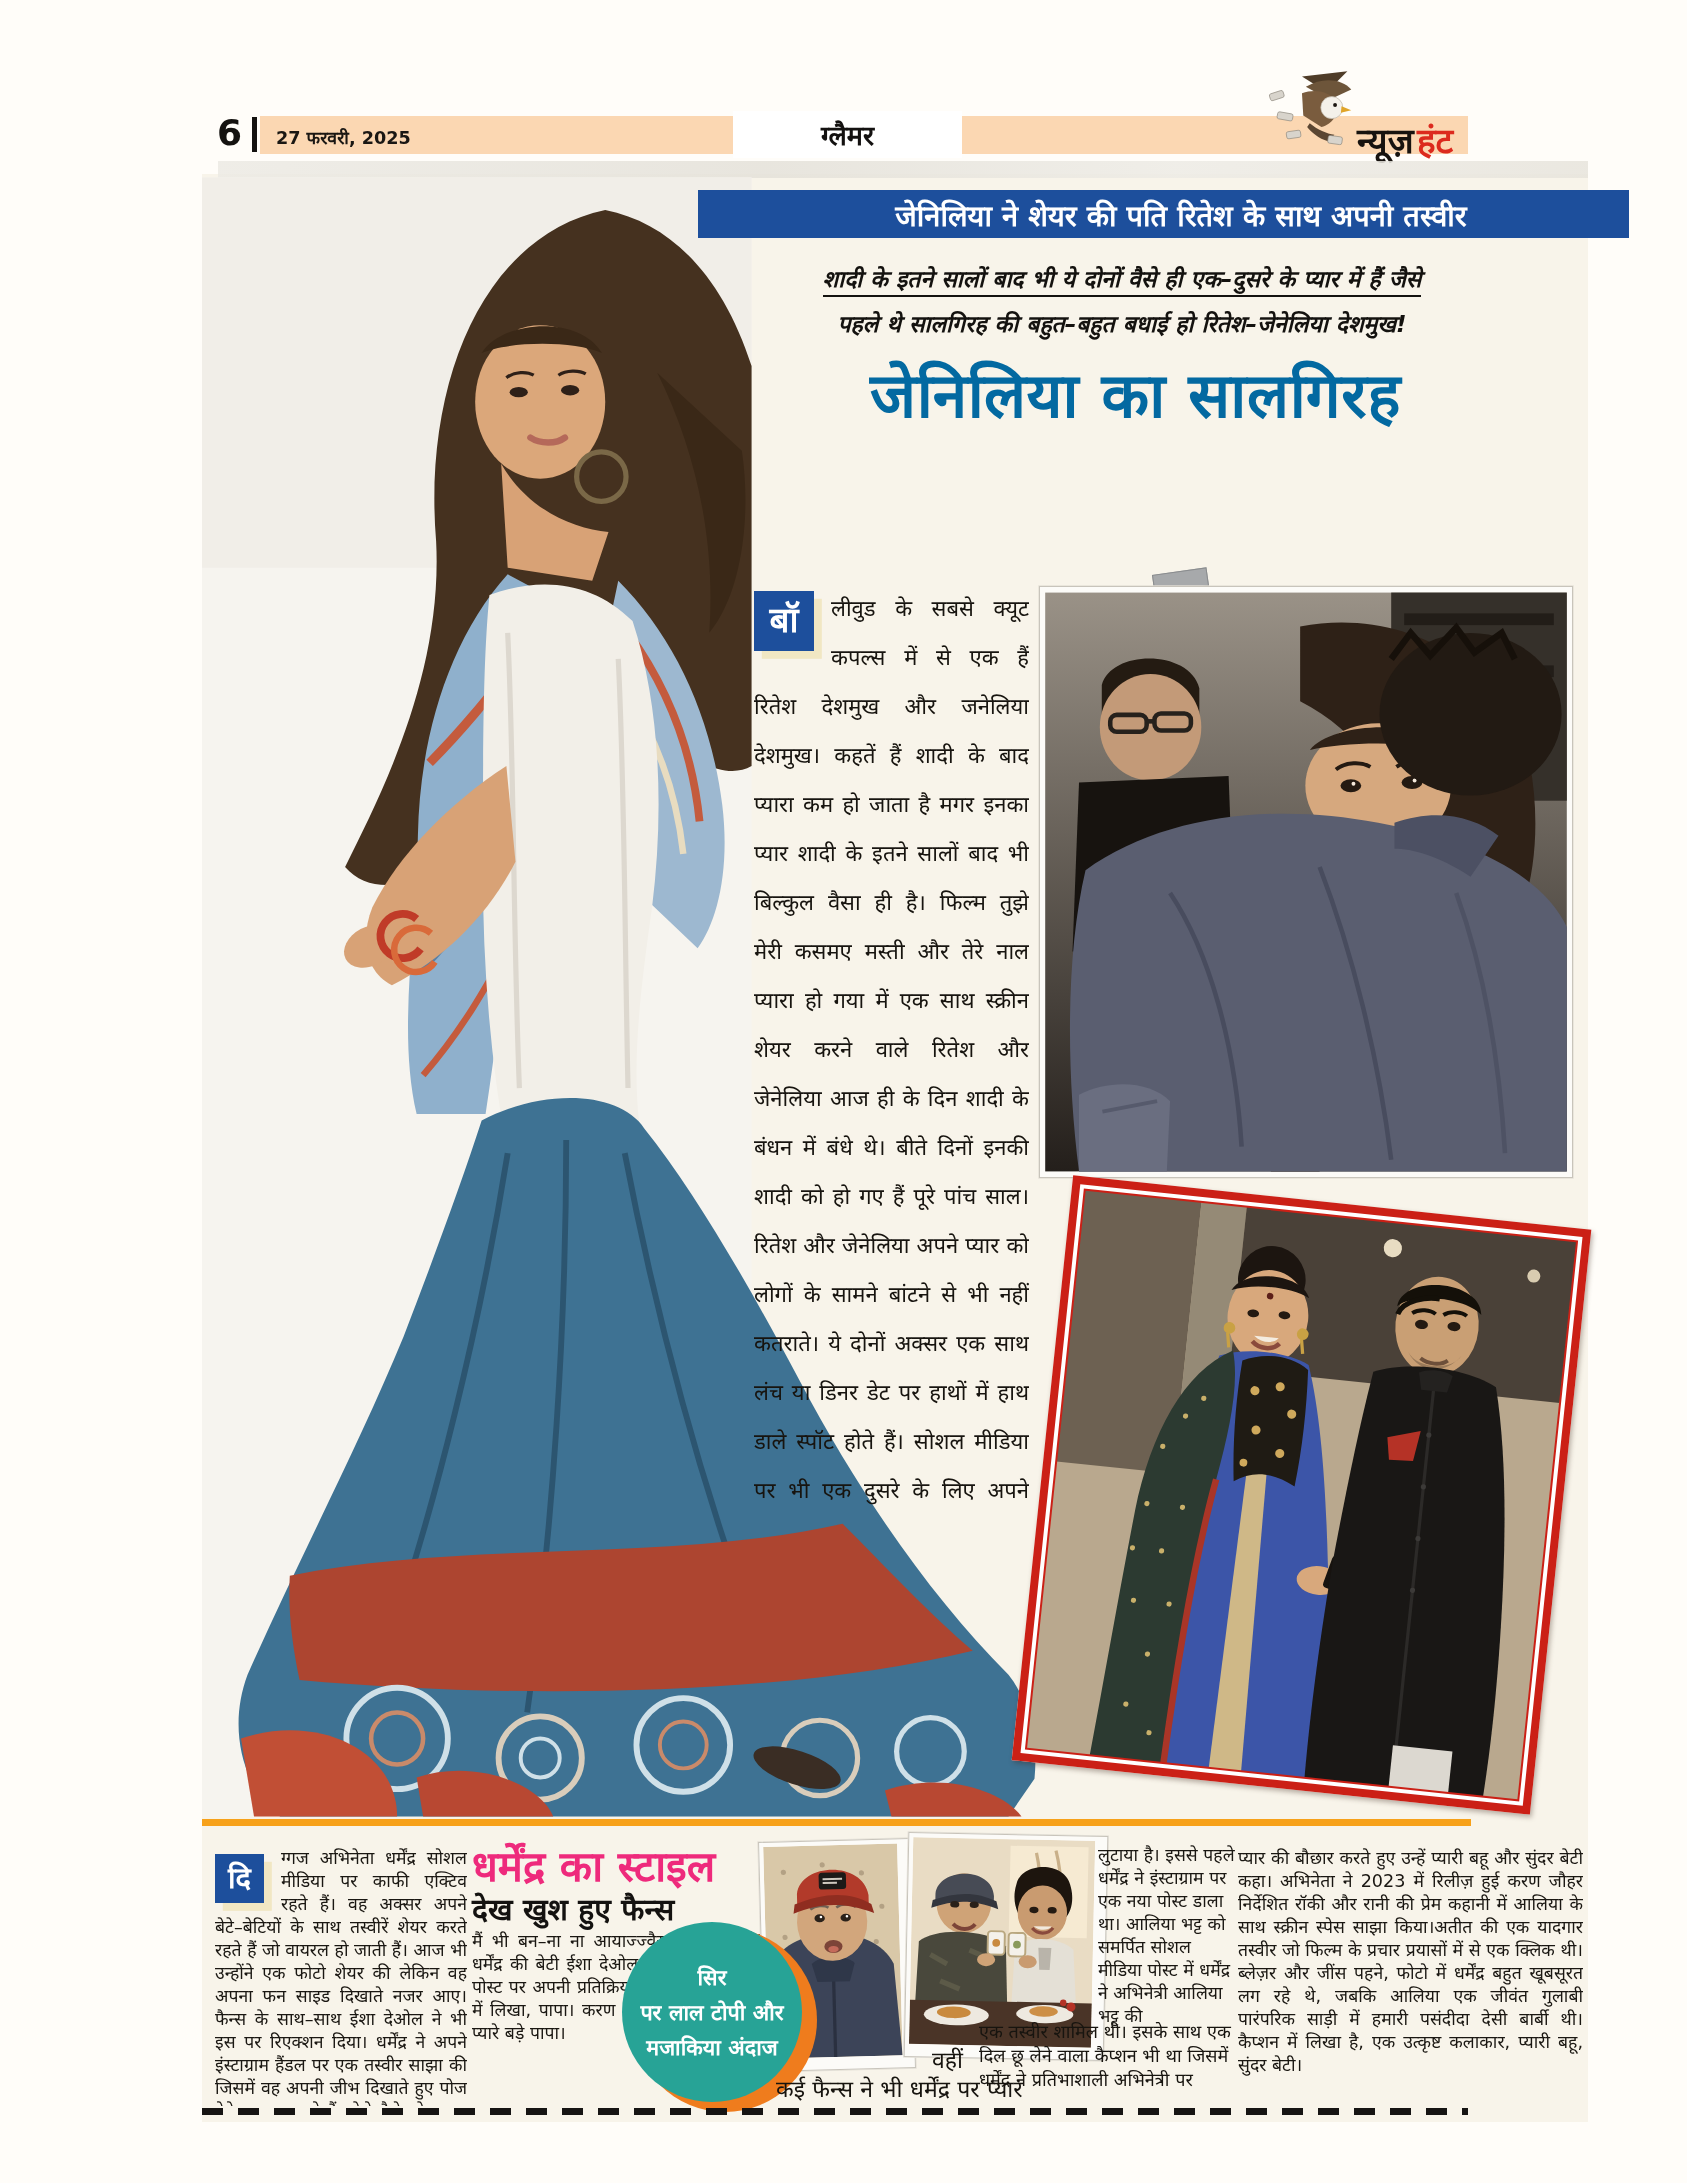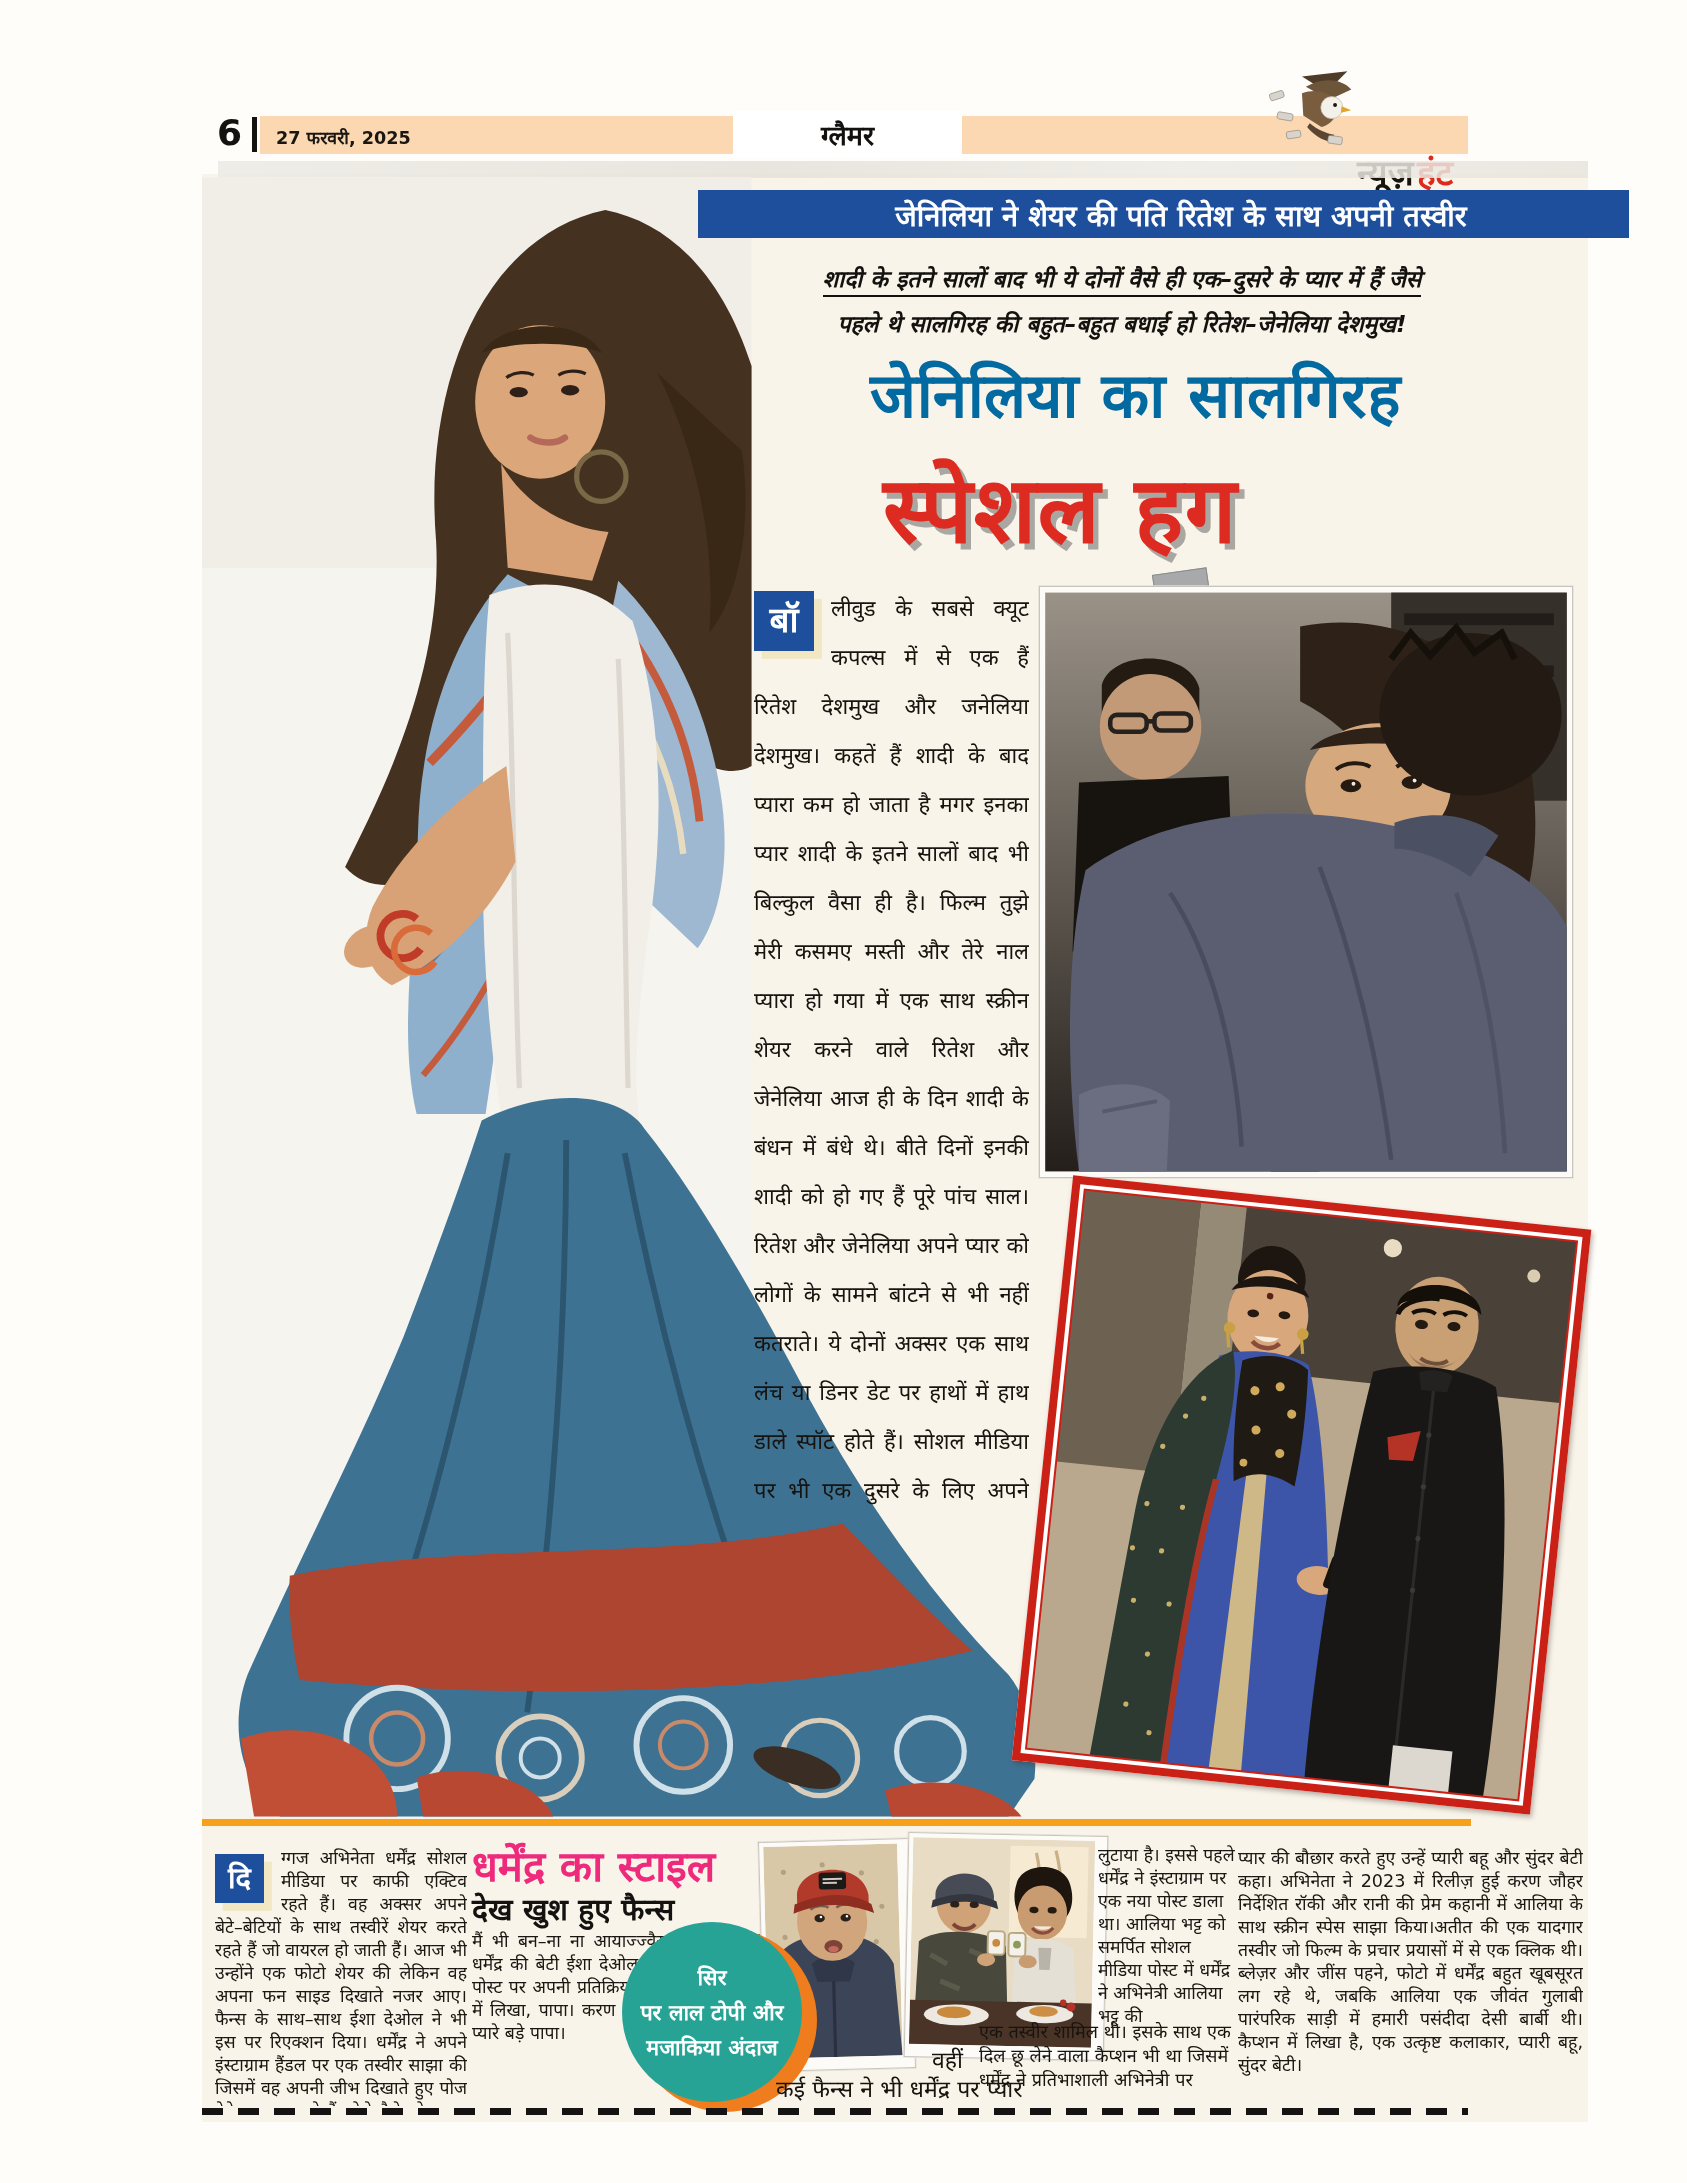--- a/index.html
+++ b/index.html
@@ -67,21 +67,21 @@
       <path d="M58,10 L128,2 L96,34 Z" fill="#4f3c28"></path>
       <path d="M64,26 C90,10 120,14 134,30 L100,46 Z" fill="#6d553a"></path>
       <path d="M58,36 C80,28 104,34 112,52 C116,68 104,84 88,88 L60,70 Z" fill="#7a5c3e"></path>
       <circle cx="104" cy="58" r="17" fill="#f4f1ea" stroke="#b9b2a4"></circle>
       <circle cx="109" cy="54" r="3" fill="#1c1712"></circle>
       <path d="M119,56 L134,62 L118,66 Z" fill="#e0a52a"></path>
       <path d="M70,82 C82,92 96,98 108,100 L98,110 C84,106 72,96 66,88 Z" fill="#5b4632"></path>
       <rect x="98" y="102" width="22" height="12" rx="3" fill="#d8d4cc" stroke="#8d887e" transform="rotate(8 109 108)"></rect>
     </svg>
   </div>
-  <div class="abs" style="left:1357px;top:116px;white-space:nowrap;margin-top:32px;">
+  <div class="abs" style="left:1357px;top:116px;white-space:nowrap;">
     <span class="logo-black">न्यूज़</span>
     <span class="logo-red">हंट</span>
   </div>
   <div class="abs graytex" style="left:218px;top:161px;width:1370px;height:17px;"></div>
 
   <div class="abs" style="left:202px;top:177px;width:839px;height:1640px;">
     <svg viewBox="0 0 1290 2520" width="839" height="1640">
       <rect x="0" y="0" width="845" height="2520" fill="#f6f4ef"></rect>
       <rect x="0" y="0" width="845" height="600" fill="#f1eee8"></rect>
 
@@ -145,21 +145,20 @@
   <div class="abs banner" style="left:698px;top:190px;width:896px;height:48px;padding-left:35px;">
     <span>जेनिलिया ने शेयर की पति रितेश के साथ अपनी तस्वीर</span>
   </div>
   <div class="abs standfirst" style="left:774px;top:262px;width:696px;">
     <span class="underlined">शादी के इतने सालों बाद भी ये दोनों वैसे ही एक–दुसरे के प्यार में हैं जैसे</span>
   </div>
   <div class="abs standfirst" style="left:774px;top:307px;width:696px;">
     <span>पहले थे सालगिरह की बहुत–बहुत बधाई हो रितेश–जेनेलिया देशमुख!</span>
   </div>
   <div class="abs hl-black" style="left:755px;top:351px;width:761px;">जेनिलिया का सालगिरह</div>
-  <div class="abs hl-red" style="left:735px;top:444px;width:651px;">स्पेशल हग</div>
 
   <div class="abs bodycol" style="left:754px;top:584px;width:275px;height:942px;">
     <span class="dropcap dc-big">बॉ</span>
     <span>लीवुड के सबसे क्यूट कपल्स में से एक हैं रितेश देशमुख और जनेलिया देशमुख। कहतें हैं शादी के बाद प्यारा कम हो जाता है मगर इनका प्यार शादी के इतने सालों बाद भी बिल्कुल वैसा ही है। फिल्म तुझे मेरी कसमए मस्ती और तेरे नाल प्यारा हो गया में एक साथ स्क्रीन शेयर करने वाले रितेश और जेनेलिया आज ही के दिन शादी के बंधन में बंधे थे। बीते दिनों इनकी शादी को हो गए हैं पूरे पांच साल। रितेश और जेनेलिया अपने प्यार को लोगों के सामने बांटने से भी नहीं कतराते। ये दोनों अक्सर एक साथ लंच या डिनर डेट पर हाथों में हाथ डाले स्पॉट होते हैं। सोशल मीडिया पर भी एक दुसरे के लिए अपने प्यार को फ्लॉन्ट करने में वो कमी नहीं रखते। और ऐसे में जब बात हो शादी की सालगिरह की तो ये पीछे कैसे रह सकते है। आज सुबह जेनेलिया ने अपने इन्स्टा अकाउंट पर रितेश के साथ अपनी एक बेहद प्यारी तस्वीर शेयर की।</span>
   </div>
 
   <div class="abs clip" style="left:1153px;top:571px;width:53px;height:17px;"></div>
   <div class="abs photo-frame" style="left:1039px;top:586px;width:532px;height:590px;padding:0;">
     <svg viewBox="0 0 818 906" width="532" height="590">
       <defs>

